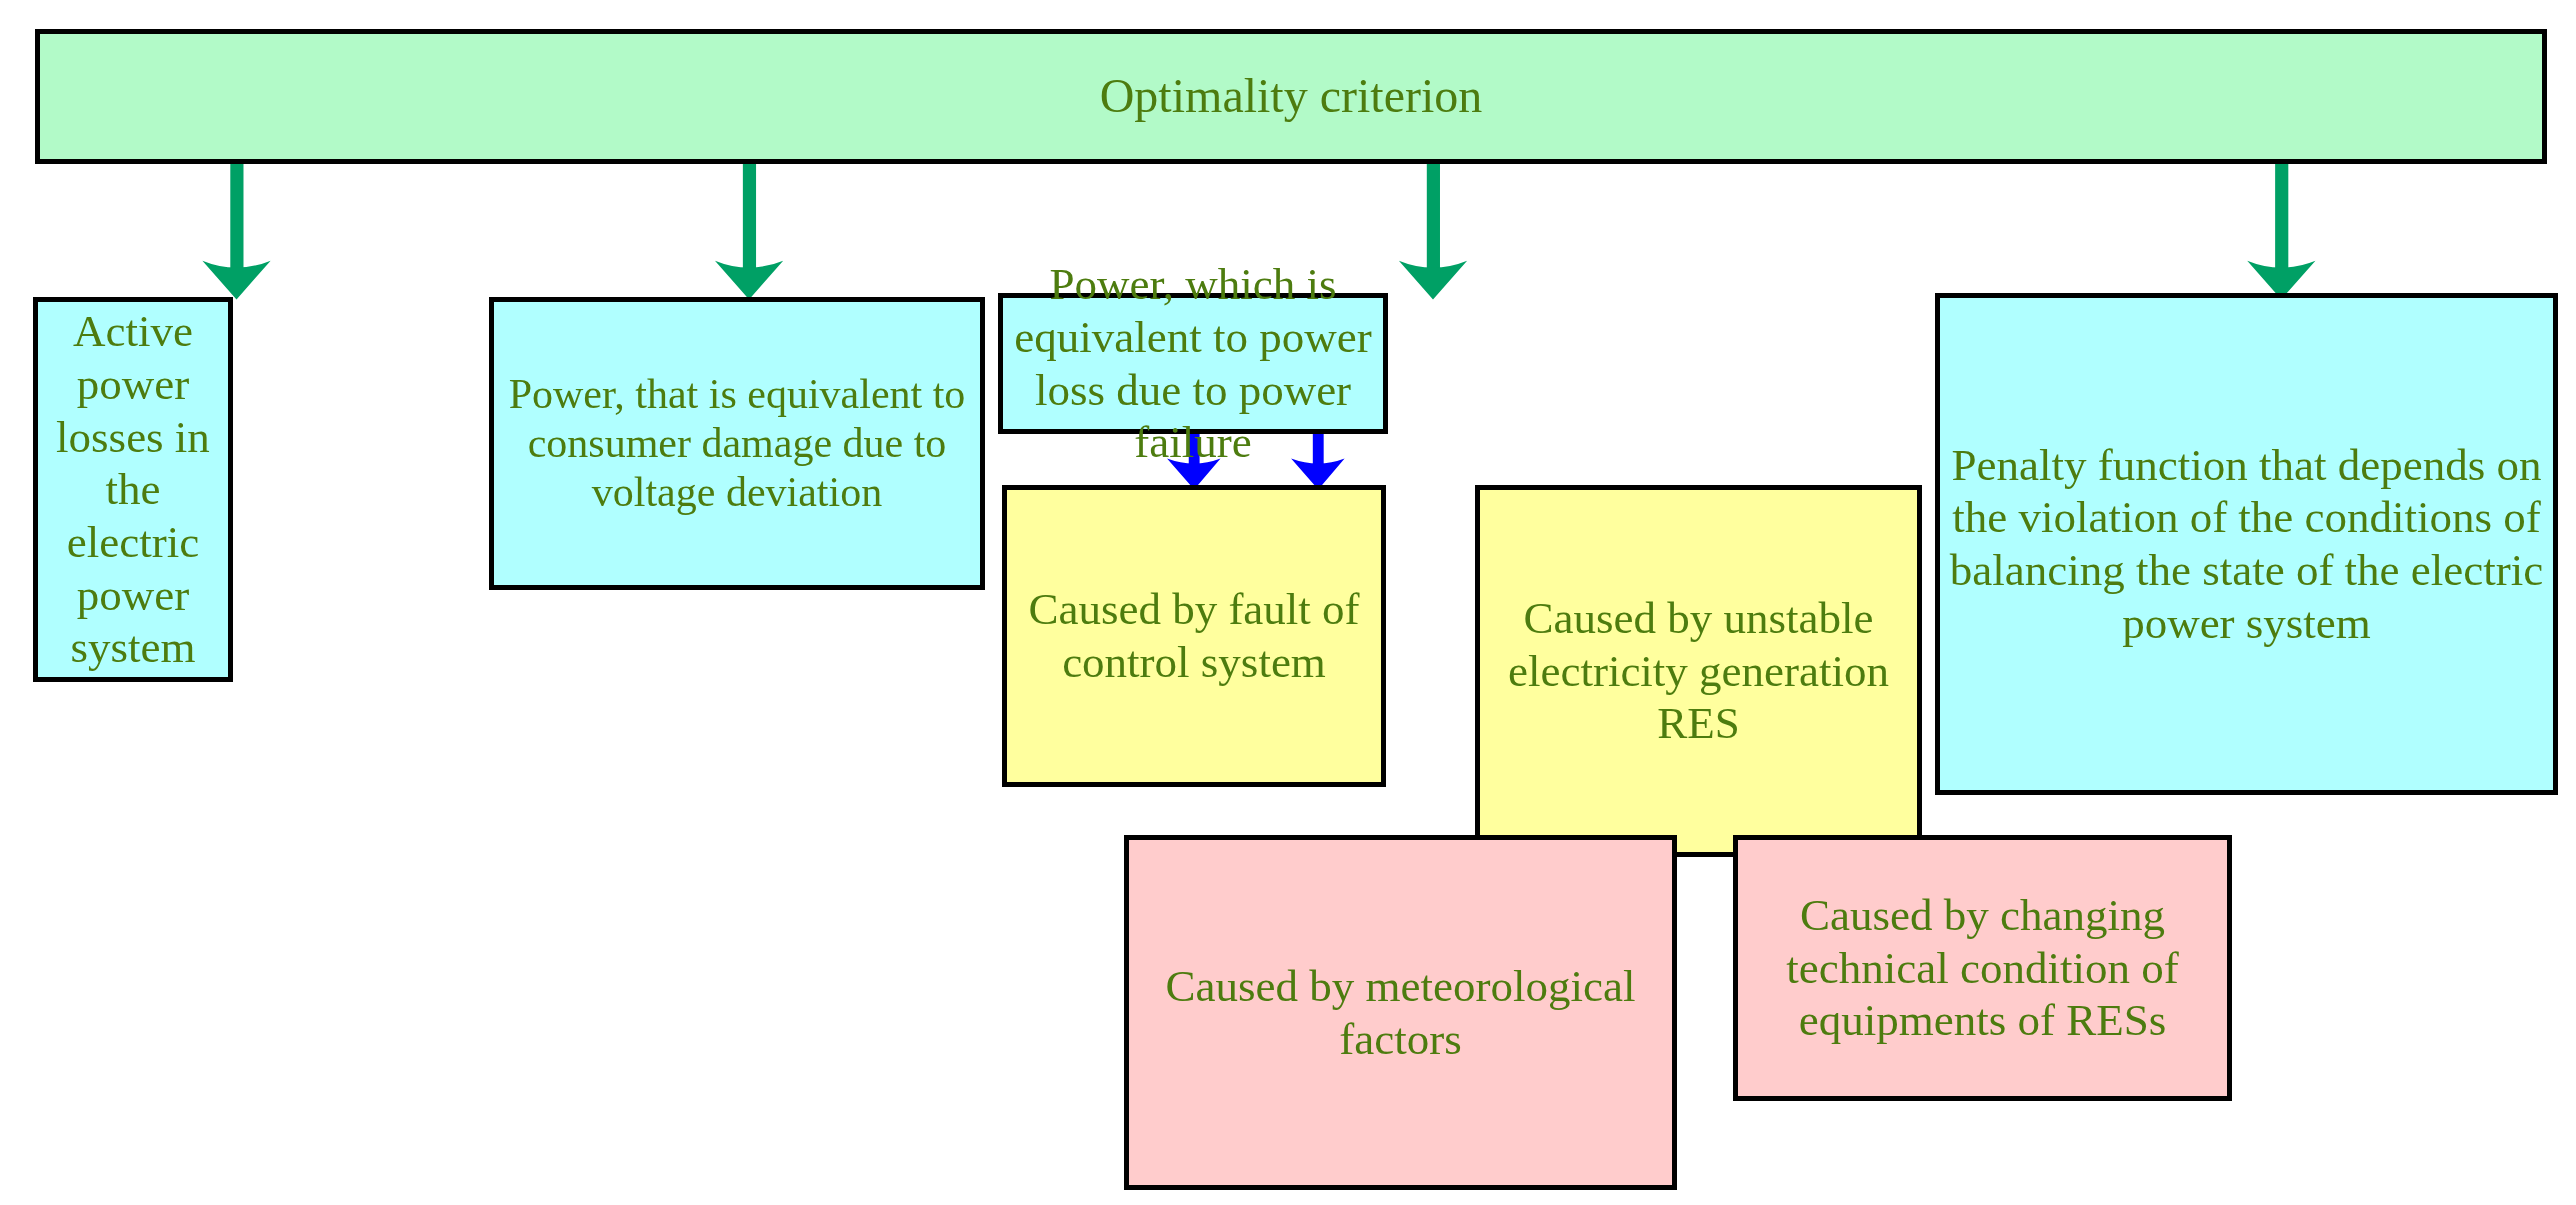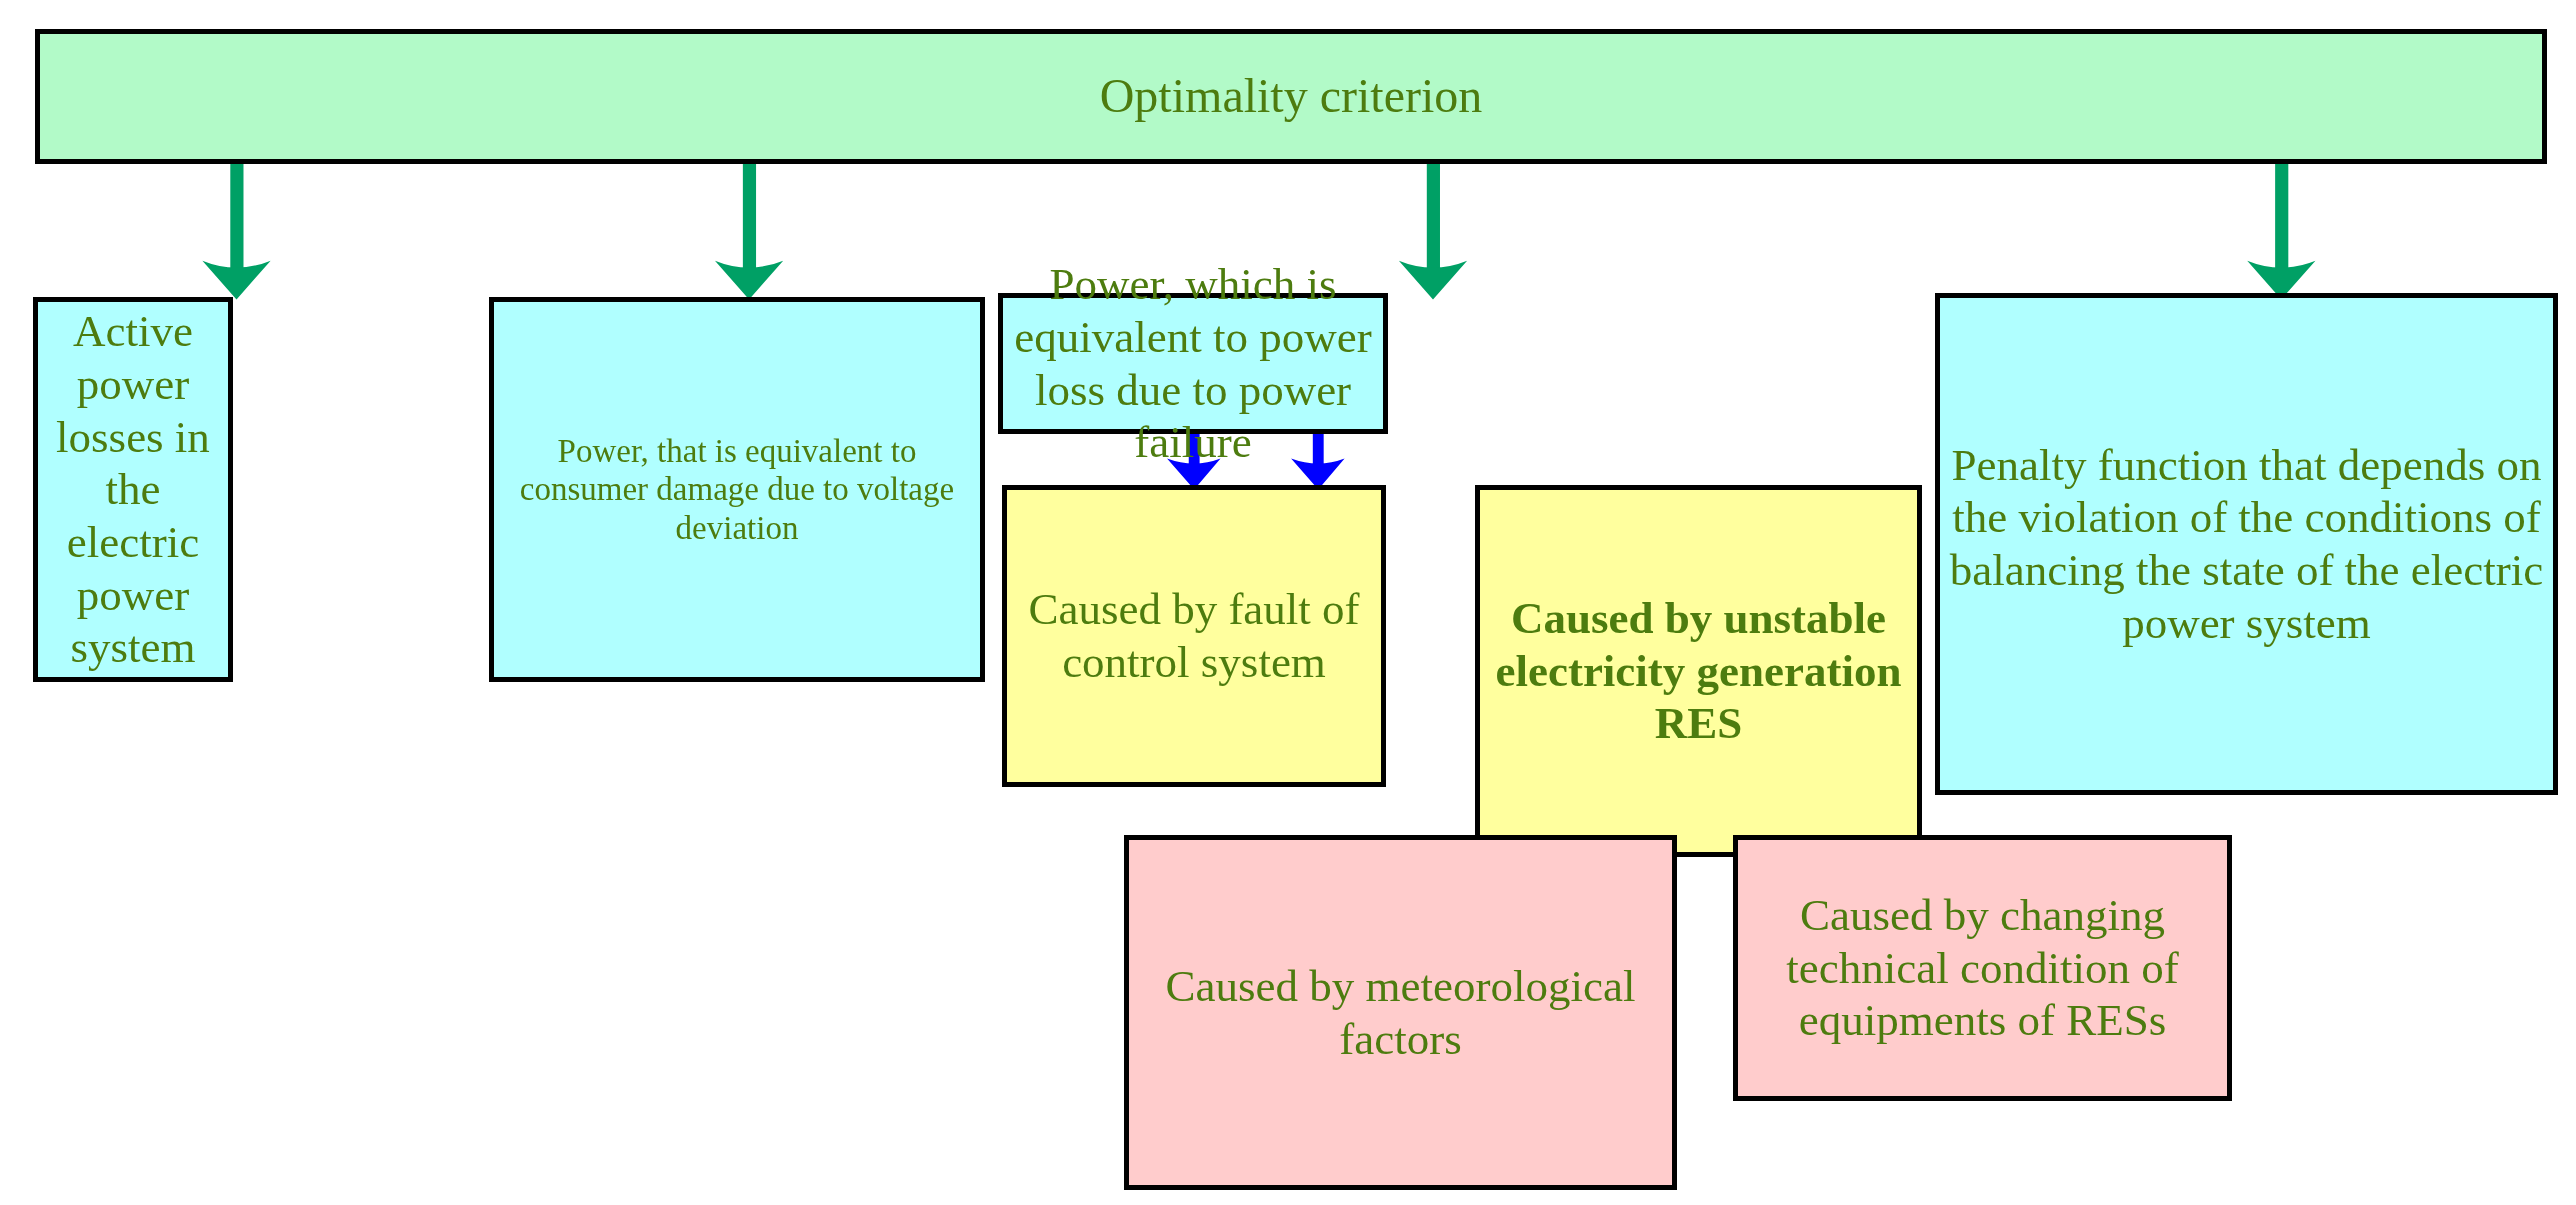--- a/index.html
+++ b/index.html
@@ -34,26 +34,26 @@
   }
   .root-node  { background: #b2fac8; }
   .blue-node  { background: #b0ffff; }
   .yellow-node{ background: #ffff9e; }
   .pink-node  { background: #ffcccc; }
 
   
   #root-box      { left: 35px;   top: 29px;   width: 2512px; height: 135px; font-size: 48px; }
 
   #node-losses   { left: 33px;   top: 297px;  width: 200px;  height: 385px; font-size: 45px; align-items: flex-end; }
-  #node-damage   { left: 489px;  top: 297px;  width: 496px;  height: 385px; font-size: 33px; }
+  #node-damage   { left: 489px;  top: 297px;  width: 496px;  height: 293px; font-size: 42px; }
   #node-failure  { left: 998px; top: 293px;  width: 390px;  height: 141px; font-size: 45px; }
   #node-penalty  { left: 1935px; top: 293px;  width: 623px;  height: 502px; font-size: 45px; }
 
   #node-fault    { left: 1002px; top: 485px;  width: 384px;  height: 302px; font-size: 45px; }
-  #node-unstable { left: 1475px; top: 485px;  width: 447px;  height: 372px; font-size: 45px; font-weight: bold; }
+  #node-unstable { left: 1475px; top: 485px;  width: 447px;  height: 372px; font-size: 45px; }
 
   #node-meteo    { left: 1124px; top: 835px; width: 553px;  height: 355px; font-size: 45px; text-align: center; }
   #node-equip    { left: 1733px; top: 835px; width: 499px;  height: 266px; font-size: 45px; }
 
   
   #connectors {
     position: absolute;
     left: 0; top: 0;
     width: 2576px;
     height: 1206px;

